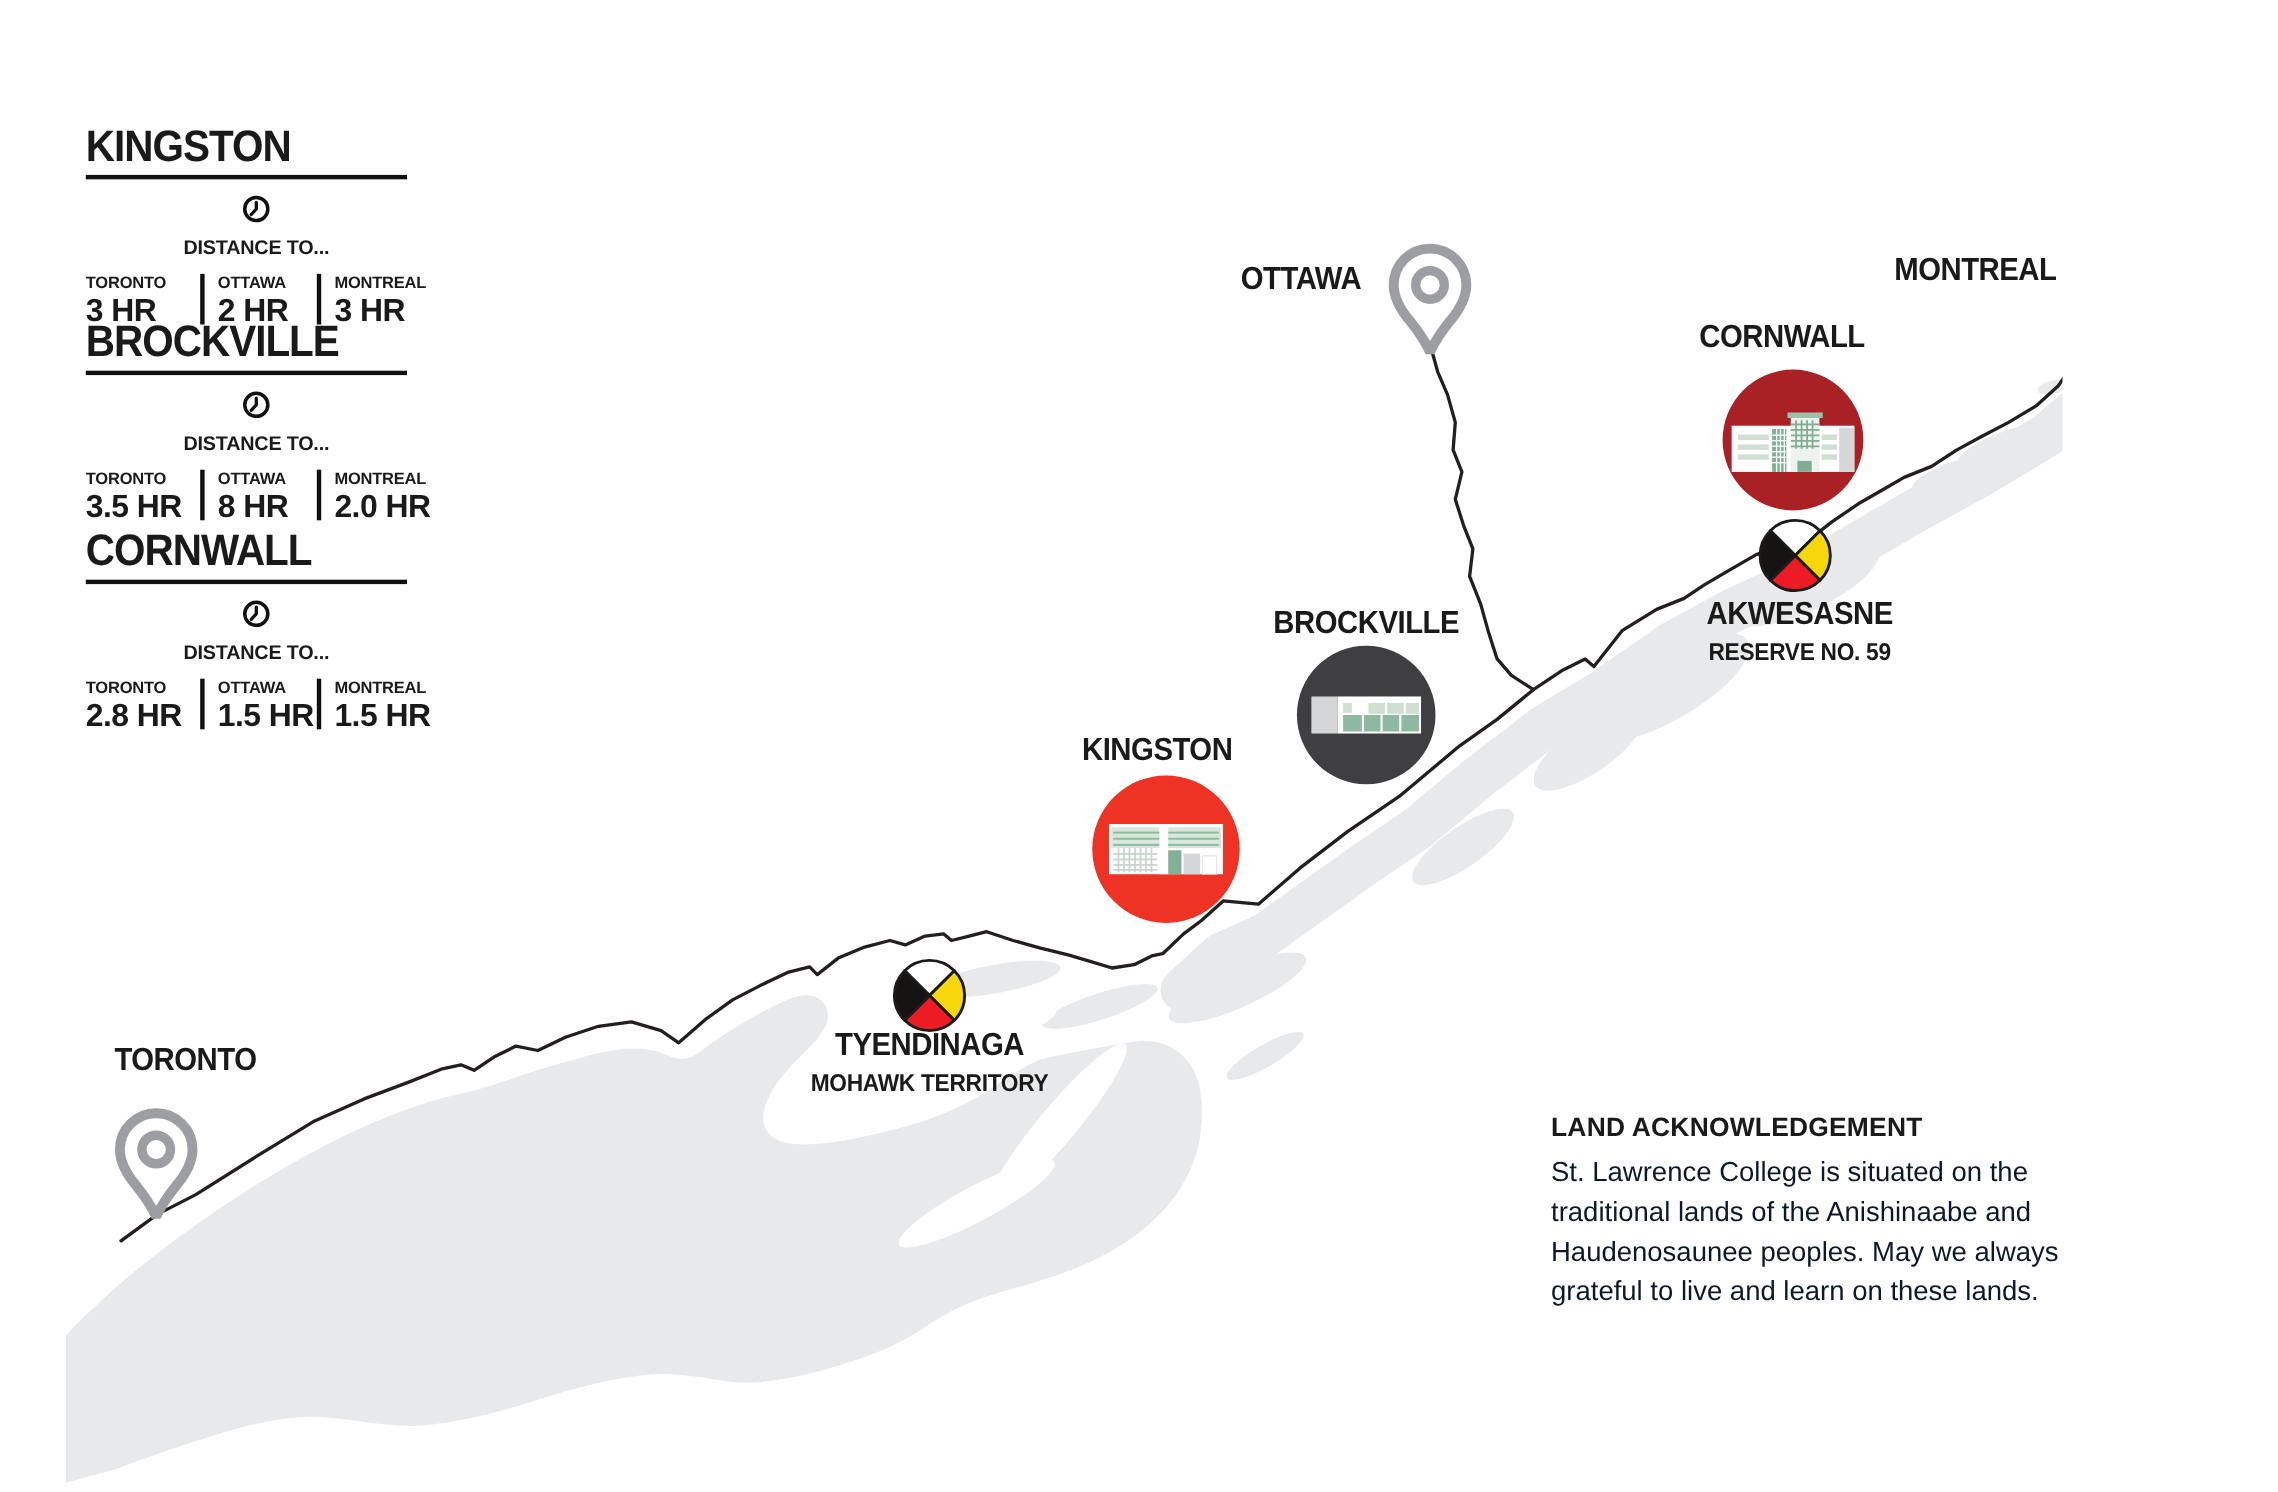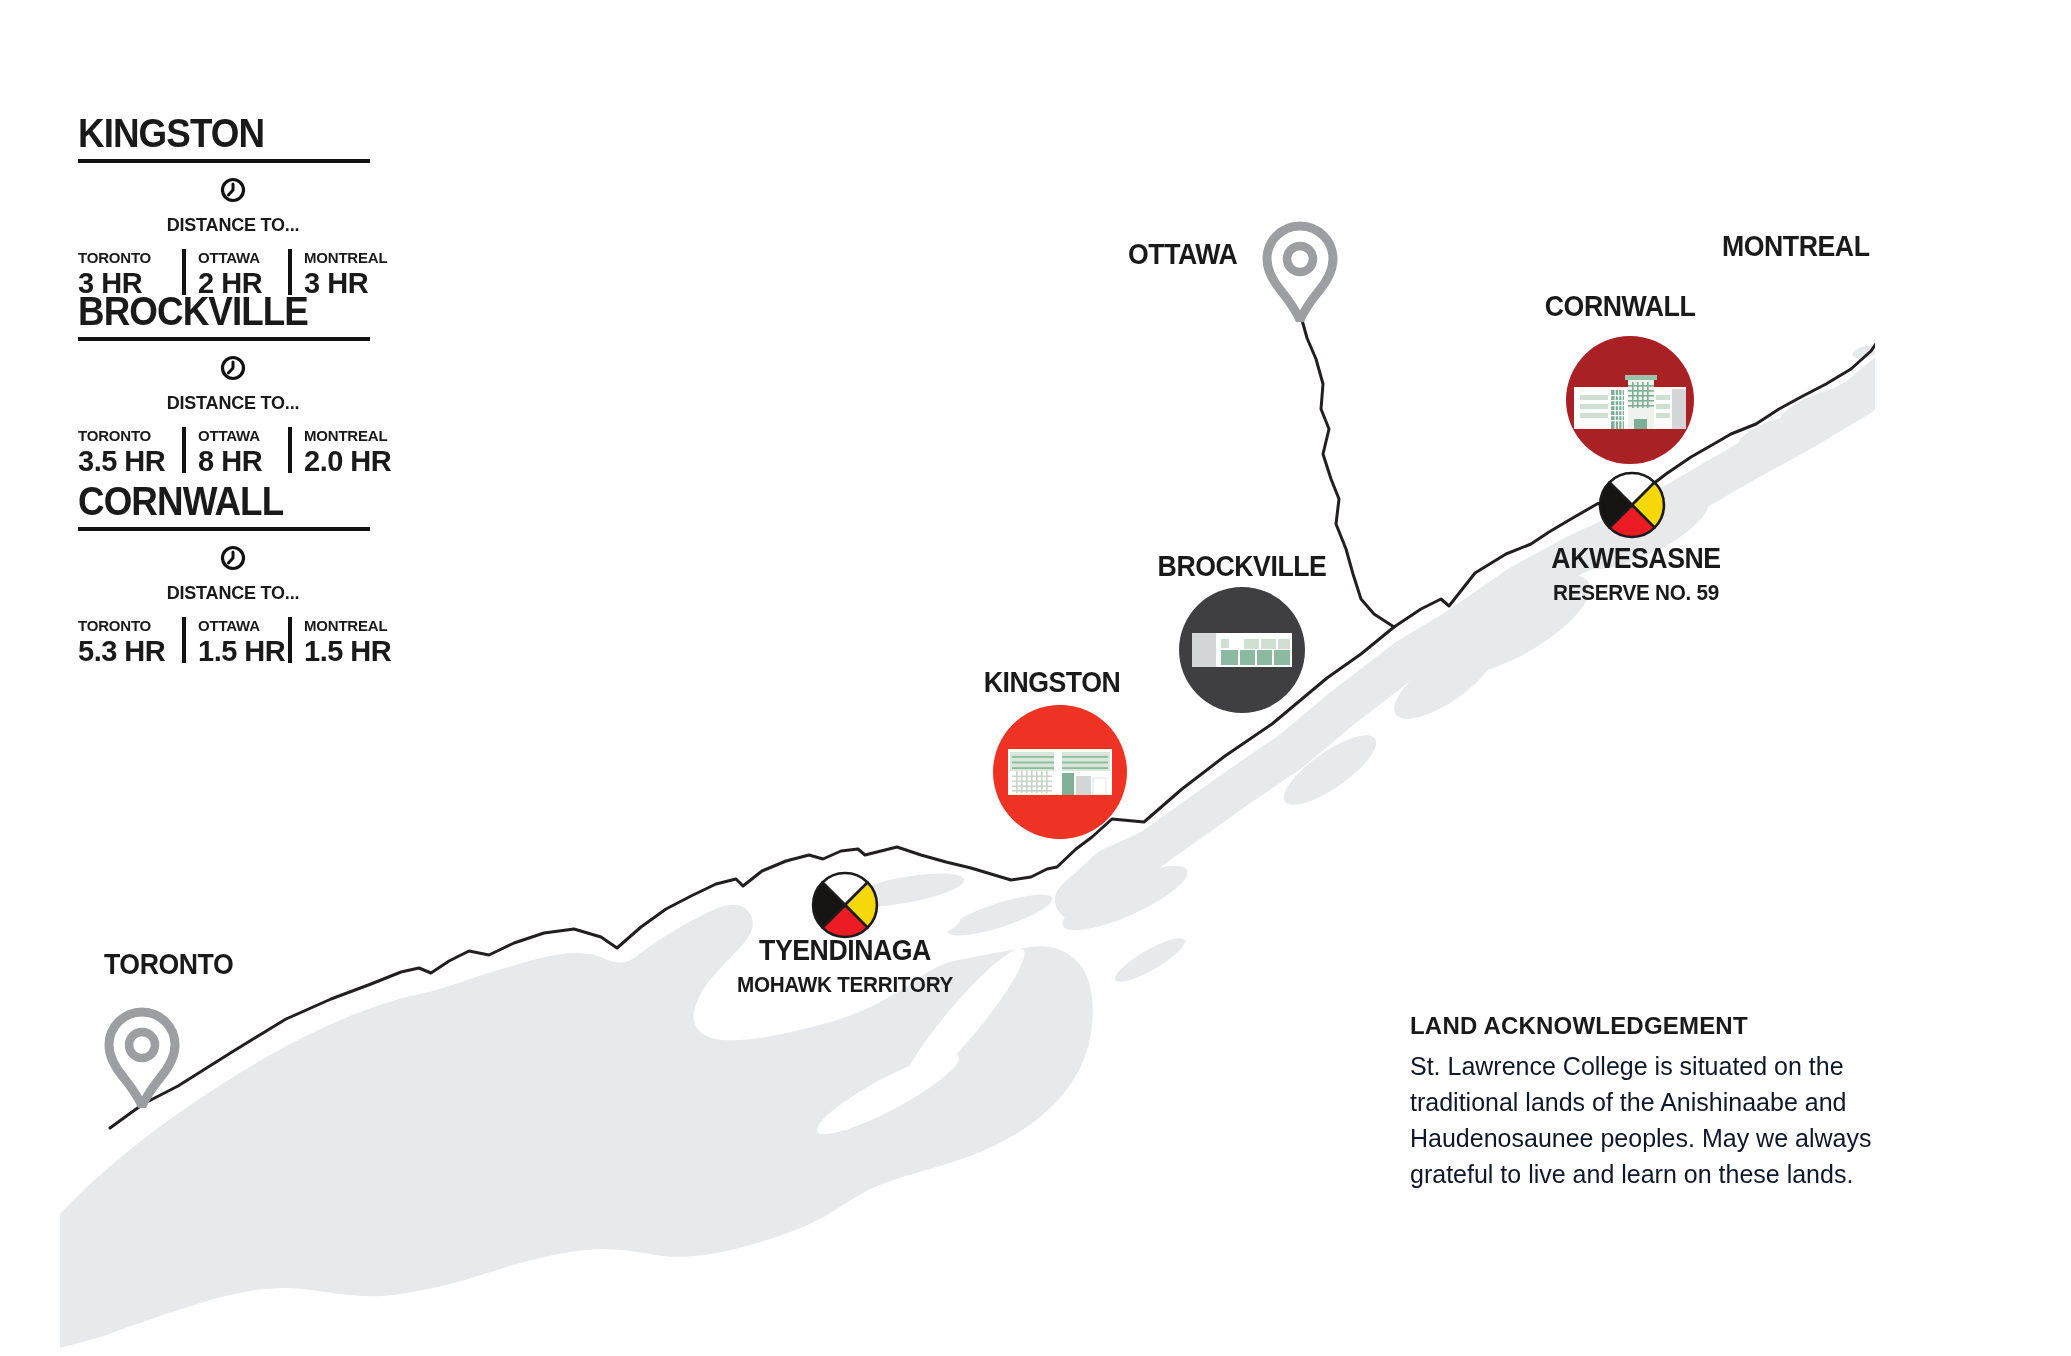--- a/index.html
+++ b/index.html
@@ -166,21 +166,21 @@
     <div class="dist-head">
       <svg width="28" height="28" viewBox="-14 -14 28 28">
         <circle r="10.5" fill="#fff" stroke="#111" stroke-width="3.2"></circle>
         <path d="M0,-6 L0,0 L-4.6,5" fill="none" stroke="#111" stroke-width="3" stroke-linecap="round" stroke-linejoin="round"></path>
       </svg>
       <span>DISTANCE TO...</span>
     </div>
     <div class="cols">
       <div class="col c1">
         <div class="c-city">TORONTO</div>
-        <div class="c-time">5.3 HR</div>
+        <div class="c-time">2.8 HR</div>
       </div>
       <div class="vbar"></div>
       <div class="col c2">
         <div class="c-city">OTTAWA</div>
         <div class="c-time">1.5 HR</div>
       </div>
       <div class="vbar"></div>
       <div class="col c3">
         <div class="c-city">MONTREAL</div>
         <div class="c-time">1.5 HR</div>

